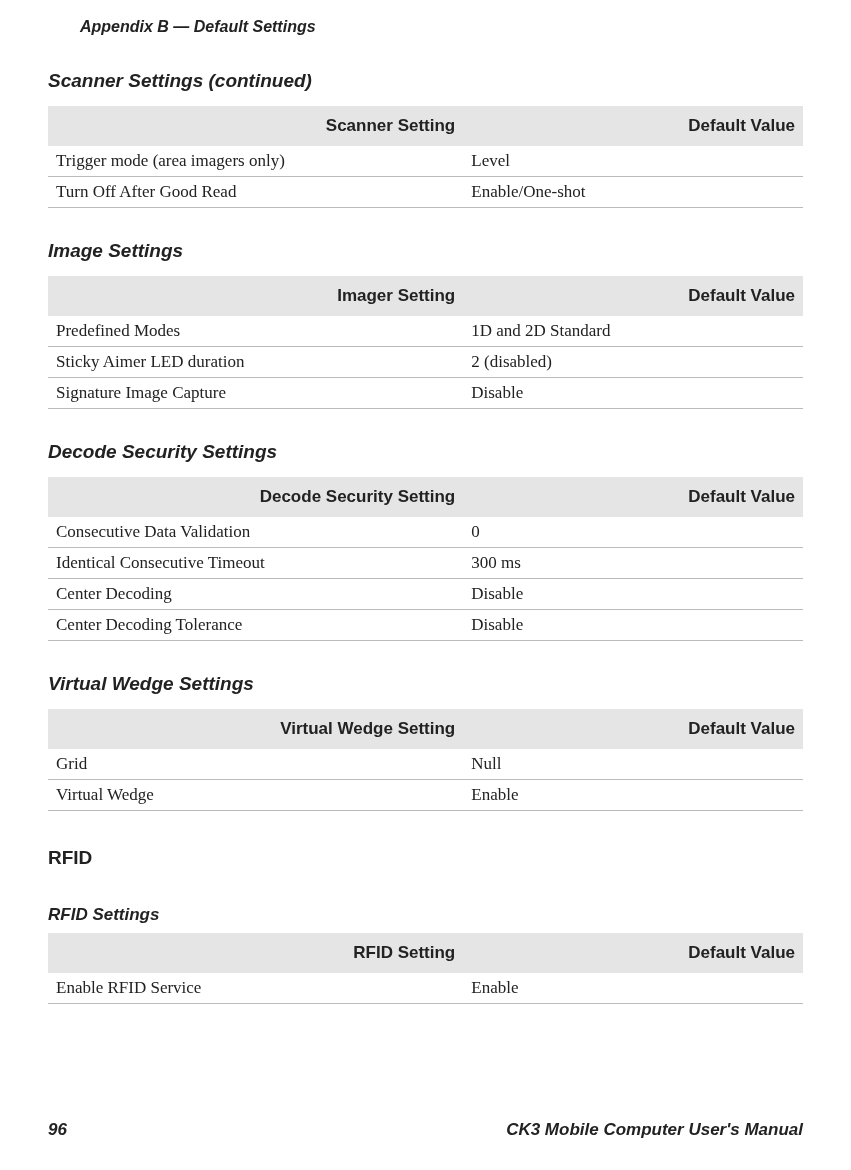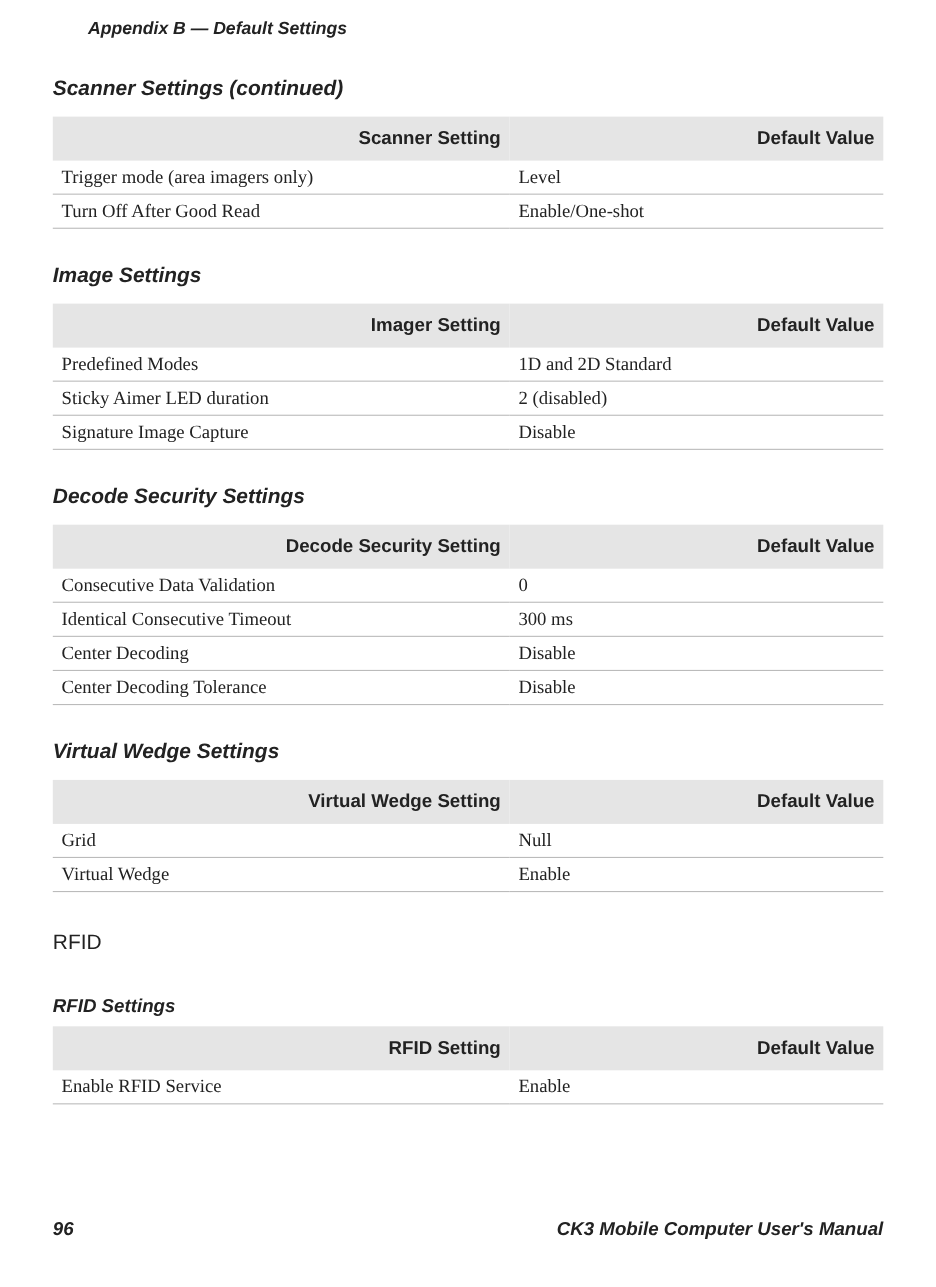--- a/index.html
+++ b/index.html
@@ -10,21 +10,21 @@
     position: relative;
     padding: 18px 48px 0 48px;
   }
   .sans-italic {
     font-family: Arial, Helvetica, sans-serif;
     font-weight: 700;
     font-style: italic;
   }
   .sans-bold {
     font-family: Arial, Helvetica, sans-serif;
-    font-weight: 400;
+    font-weight: 700;
   }
   .appendix-header { font-size: 16px; margin-bottom: 34px; margin-left: 32px; }
   .content { margin-right: 0; }
   .section-title { font-size: 19px; margin-bottom: 14px; margin-top: 32px; }
   .section-title.first { margin-top: 0; }
   .subsection-title { font-size: 17px; margin-bottom: 8px; margin-top: 36px; }
   .category-title { font-size: 19px; margin-bottom: 0; margin-top: 36px; }
 
   table {
     width: 100%;
@@ -43,21 +43,21 @@
     padding: 5px 8px;
     border-bottom: 1px solid #bbb;
     font-family: Georgia, 'Times New Roman', serif;
   }
   .col-setting { width: 55%; }
   .col-value { width: 45%; }
 
   .footer {
     position: absolute;
     left: 0; right: 0;
-    bottom: 42px;
+    bottom: 30px;
     padding: 0 48px;
     display: flex;
     justify-content: space-between;
     font-size: 17px;
   }
 </style>
 </head>
 <body>
 
 <div class="appendix-header sans-italic">Appendix B — Default Settings</div>

